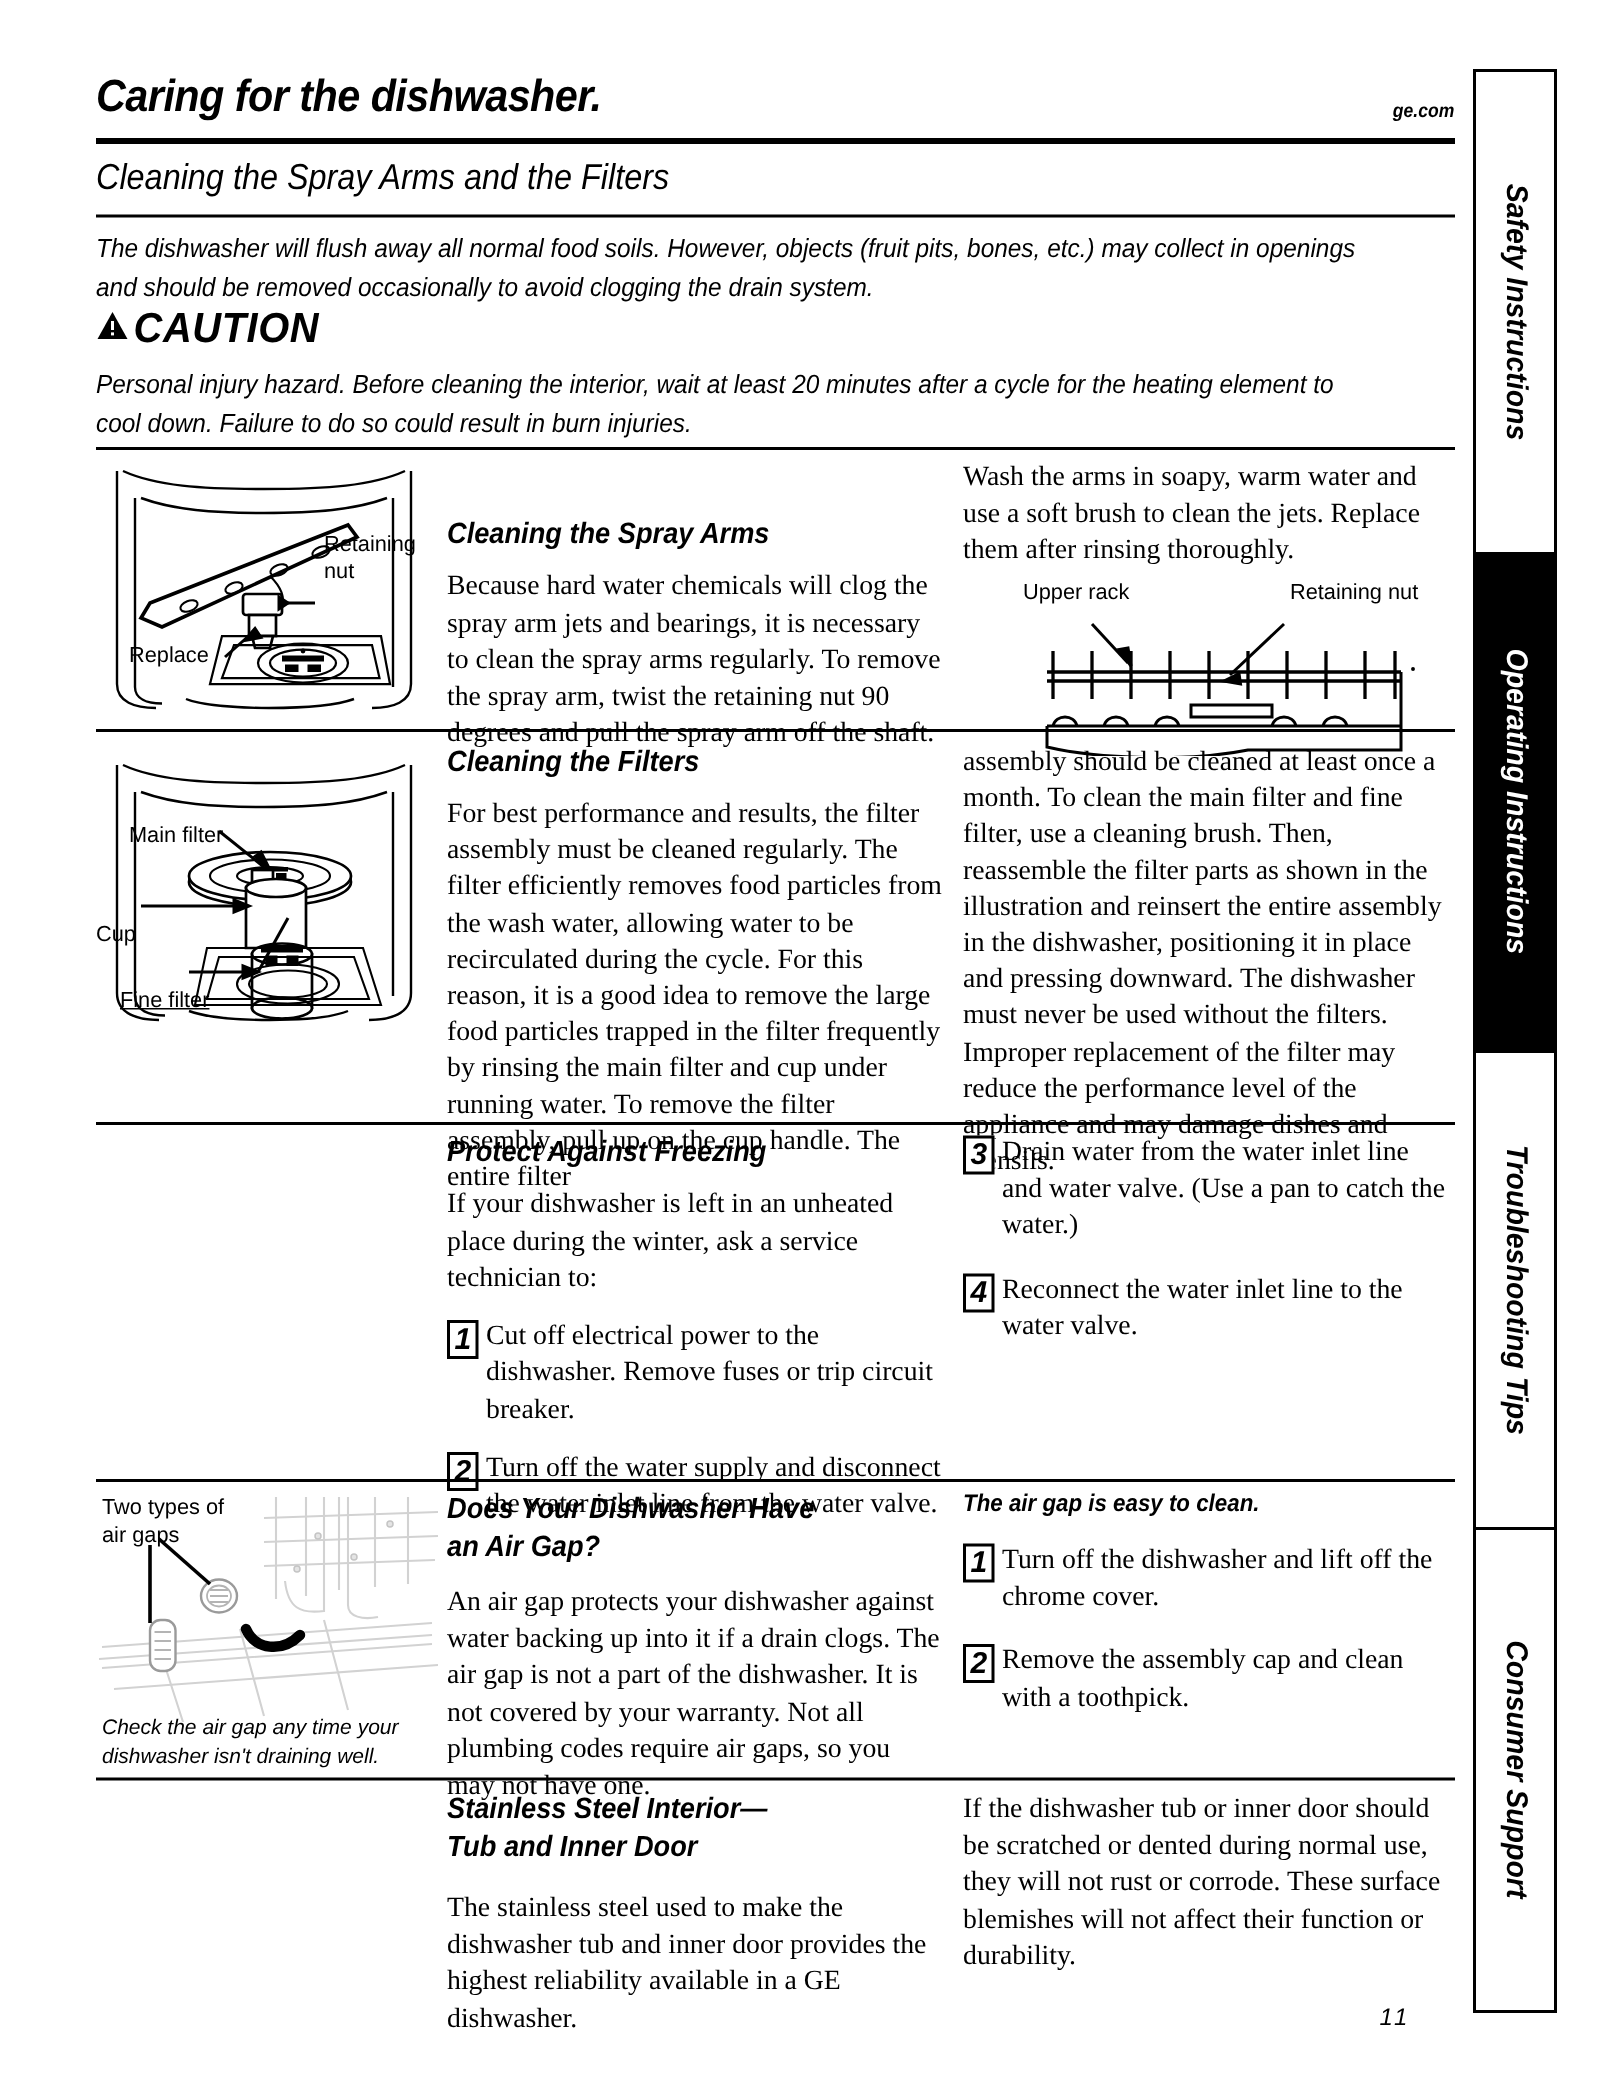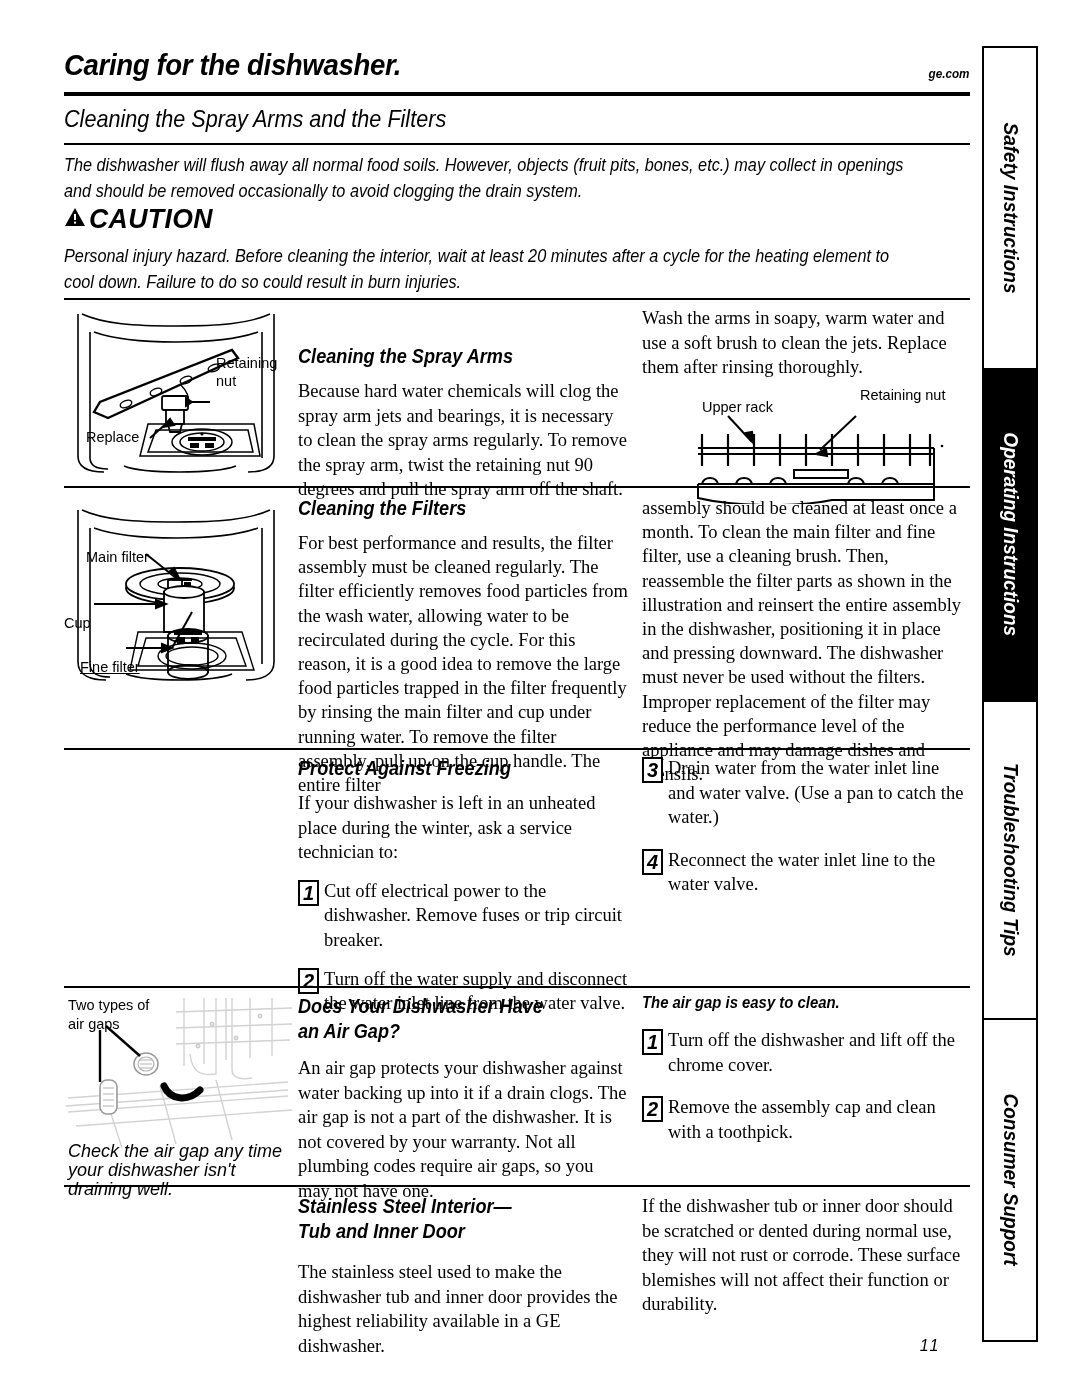--- a/index.html
+++ b/index.html
@@ -51,21 +51,21 @@
 
   
   .step{position:relative;padding-left:26px;margin-top:14px;}
   .step .num{position:absolute;left:0;top:1px;width:21px;height:26px;
       border:2.2px solid #000;box-sizing:border-box;
       font-family:"Liberation Sans",sans-serif;font-weight:bold;font-style:italic;
       font-size:20px;line-height:23px;text-align:center;background:#fff;}
   .step .txt{font-family:"Liberation Serif",serif;font-size:18.5px;line-height:24.6px;}
 
   .cap-it{font-family:"Liberation Sans",sans-serif;font-style:italic;
-      font-size:18px;line-height:19px;}
+      font-size:14px;line-height:19px;}
   .cap-lbl{font-family:"Liberation Sans",sans-serif;font-size:14.5px;line-height:18px;}
   .mini-h{font-family:"Liberation Sans",sans-serif;font-weight:bold;font-style:italic;
       font-size:16px;transform:scaleX(.93);transform-origin:left top;}
 
   
   .rail{position:absolute;left:982px;top:46px;width:56px;height:1296px;
         border:2px solid #000;box-sizing:border-box;background:#fff;}
   .tab{position:absolute;left:0;width:52px;box-sizing:border-box;
        display:flex;align-items:center;justify-content:center;overflow:hidden;}
   .tab span{font-family:"Liberation Sans",sans-serif;font-weight:bold;font-style:italic;
@@ -160,21 +160,21 @@
   </div>
 
   <div class="col-b" style="top:306px;margin-top:38px;">
     <div class="sec-h">Cleaning the Spray Arms</div>
     <div class="body-t" style="margin-top:10px;">Because hard water chemicals will clog the spray arm jets and bearings, it is necessary to clean the spray arms regularly. To remove the spray arm, twist the retaining nut 90 degrees and pull the spray arm off the shaft.</div>
   </div>
 
   <div class="col-c" style="top:306px;">
     <div class="body-t">Wash the arms in soapy, warm water and use a soft brush to clean the jets. Replace them after rinsing thoroughly.</div>
     <div style="position:relative;margin-top:6px;height:120px;">
-      <div class="cap-lbl" style="position:absolute;left:60px;top:0;margin-top:12px;">Upper rack</div>
+      <div class="cap-lbl" style="position:absolute;left:40px;top:0;">Upper rack</div>
       <div class="cap-lbl" style="position:absolute;left:218px;top:0;">Retaining nut</div>
       <svg width="328" height="96" viewBox="0 0 328 96" style="position:absolute;left:0;top:22px;">
         <g stroke="#000" stroke-width="2.2" fill="none">
           <path d="M56 40 L292 40"></path>
           <path d="M56 46 L292 46"></path>
           <path d="M60 26 L60 58 M86 26 L86 58 M112 26 L112 58 M138 26 L138 58
                    M164 26 L164 58 M190 26 L190 58 M216 26 L216 58 M242 26 L242 58
                    M268 26 L268 58 M288 26 L288 58"></path>
         </g>
         <g stroke="#000" stroke-width="2" fill="none">

